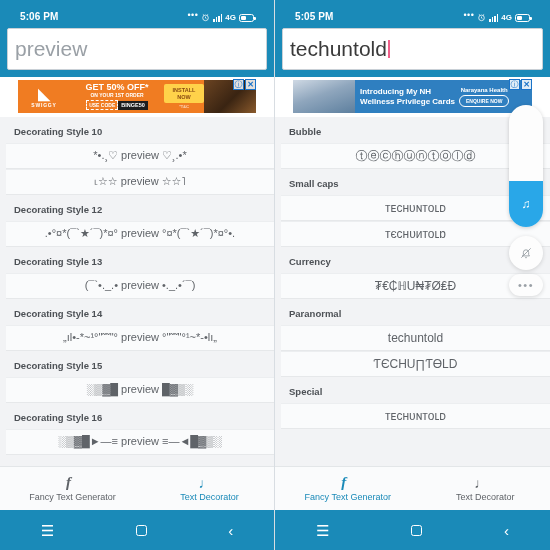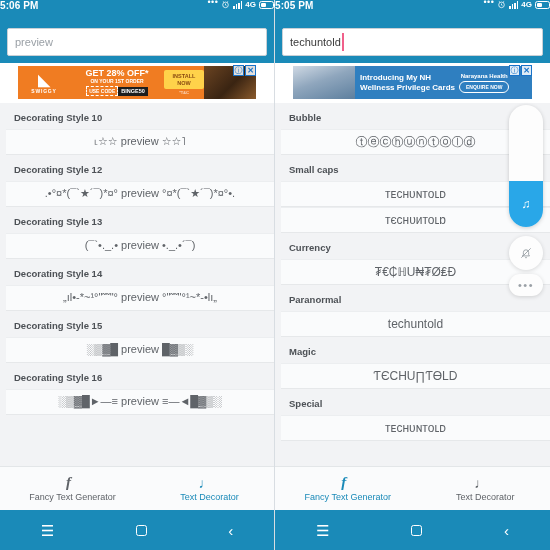--- a/index.html
+++ b/index.html
@@ -8,42 +8,42 @@
     font-family:"Liberation Sans", sans-serif;
     background:#ffffff;
   }
   .screens { display:flex; width:550px; height:550px; }
   .panel { width:275px; height:550px; position:relative; background:#f7f8fa; display:flex; flex-direction:column; }
   .panel.left { border-right:1px solid #d8dde2; }
 
   
   .statusbar {
     height:22px; background:#1a8ab8; color:#ffffff;
-    display:flex; align-items:flex-start; justify-content:space-between;
-    padding:0 0; flex:0 0 22px;
+    display:flex; align-items:flex-end; justify-content:space-between;
+    padding:0 20px; flex:0 0 22px;
   }
   .status-time { font-size:10px; font-weight:bold; letter-spacing:.1px; }
   .status-icons { display:flex; align-items:center; gap:3px; }
   .status-icons .dots { font-size:9px; letter-spacing:.5px; line-height:1; position:relative; top:-2px; }
   .alarm-ic { width:9px; height:9px; }
   .sig { display:flex; align-items:flex-end; gap:1px; height:8px; }
   .sig i { display:block; width:1.5px; background:#fff; }
   .sig i:nth-child(1){height:3px;} .sig i:nth-child(2){height:4.5px;}
   .sig i:nth-child(3){height:6px;} .sig i:nth-child(4){height:8px;}
   .net { font-size:8px; font-weight:bold; }
   .batt { width:15px; height:8px; border:1.2px solid #fff; border-radius:2.5px; position:relative; display:flex; align-items:center; }
   .batt:after { content:""; position:absolute; right:-2.5px; top:2px; width:1.5px; height:3.5px; background:#fff; border-radius:0 1px 1px 0; }
   .batt em { display:block; width:5px; height:4px; background:#fff; border-radius:1px; margin-left:1.2px; }
 
   
   .header { background:#1a8ab8; padding:6px 7px 7px; flex:0 0 auto; }
   .text-input {
     background:#ffffff; border:1px solid #c9d0d6; border-radius:2px;
-    height:28px; display:flex; align-items:center; padding:0 7px;
-    font-size:11px; color:#3a3a3a; position:relative; overflow:hidden;
+    height:42px; display:flex; align-items:center; padding:0 7px;
+    font-size:21px; color:#3a3a3a; position:relative; overflow:hidden;
   }
   .text-input.placeholder { color:#9aa0a6; }
   .caret { display:inline-block; width:2px; height:18px; background:#f0608a; margin-left:1px; }
 
   
   .adwrap { background:#ffffff; flex:0 0 auto; padding:3px 0 4px; position:relative; }
   .ad { height:33px; margin:0 18px; position:relative; overflow:hidden; display:flex; }
   .ad-swiggy { background:#f07c22; }
   .ad-left-logo {
     width:52px; display:flex; flex-direction:column; align-items:center; justify-content:center; gap:1px;
@@ -161,21 +161,21 @@
       </div>
     </div>
 
     <div class="adwrap">
       <div class="ad ad-swiggy">
         <div class="ad-left-logo">
           <span class="swiggy-mark">◣</span>
           <span class="swiggy-word">SWIGGY</span>
         </div>
         <div class="ad-mid">
-          <div class="ad-h1">GET 28% OFF*</div>
+          <div class="ad-h1">GET 50% OFF*</div>
           <div class="ad-h2">ON YOUR 1ST ORDER</div>
           <div class="ad-code">
             <span class="c1">USE CODE</span>
             <span class="c2">BINGE50</span>
           </div>
         </div>
         <div class="ad-cta-wrap">
           <div class="ad-cta">INSTALL NOW</div>
           <div class="ad-tc">*T&amp;C</div>
         </div>
@@ -183,20 +183,21 @@
       </div>
       <div class="ad-badges">
         <span>ⓘ</span>
         <span class="closeb">✕</span>
       </div>
     </div>
 
     <div class="list">
       <div class="row">
         <div class="row-title">Decorating Style 10</div>
+        <div class="row-value">*•.¸♡ preview ♡¸.•*</div>
       </div>
       <div class="row">
         <div class="row-value">˪☆☆ preview ☆☆˥</div>
       </div>
       <div class="row">
         <div class="row-title">Decorating Style 12</div>
         <div class="row-value">.•°¤*(¯`★´¯)*¤° preview °¤*(¯`★´¯)*¤°•.</div>
       </div>
       <div class="row">
         <div class="row-title">Decorating Style 13</div>
@@ -300,21 +301,20 @@
       </div>
       <div class="row">
         <div class="row-title">Currency</div>
         <div class="row-value lg">₮€₵ℍU₦₮Ø₤Đ</div>
       </div>
       <div class="row">
         <div class="row-title">Paranormal</div>
         <div class="row-value lg">techuntold</div>
       </div>
       <div class="row">
-        <div class="row-title">Magic</div>
         <div class="row-value lg">ƬЄCHU∏ƬӨLD</div>
       </div>
       <div class="row">
         <div class="row-title">Special</div>
         <div class="row-value lg">ᴛᴇᴄʜᴜɴᴛᴏʟᴅ</div>
       </div>
 
     </div>
 
     <div class="tabbar">

